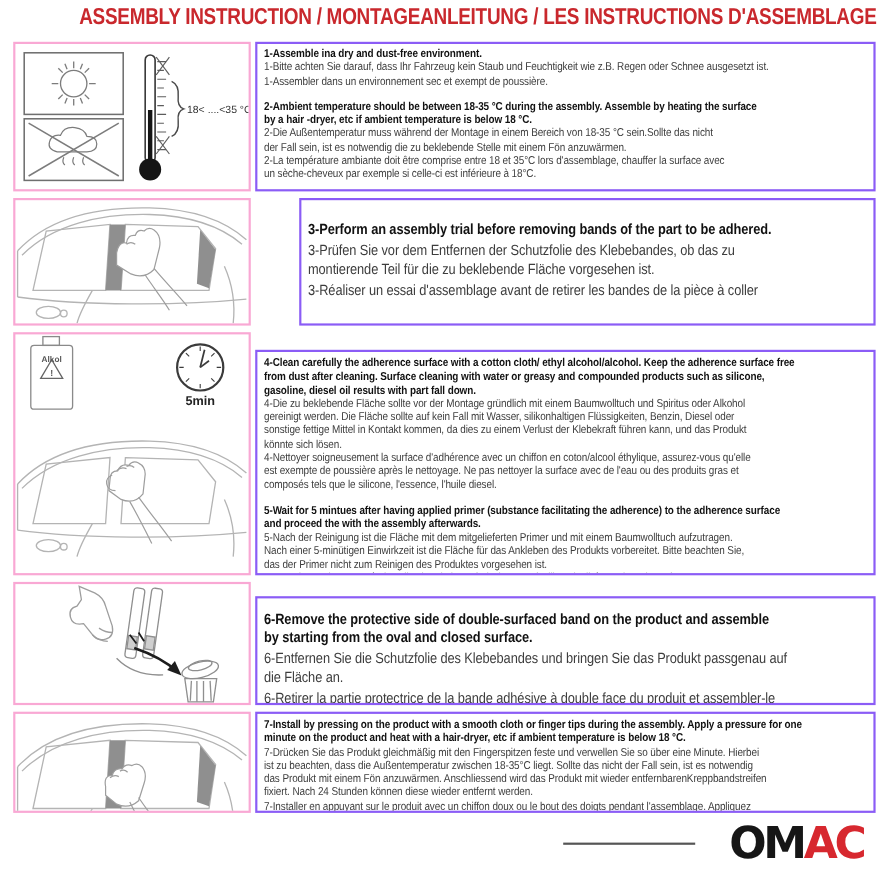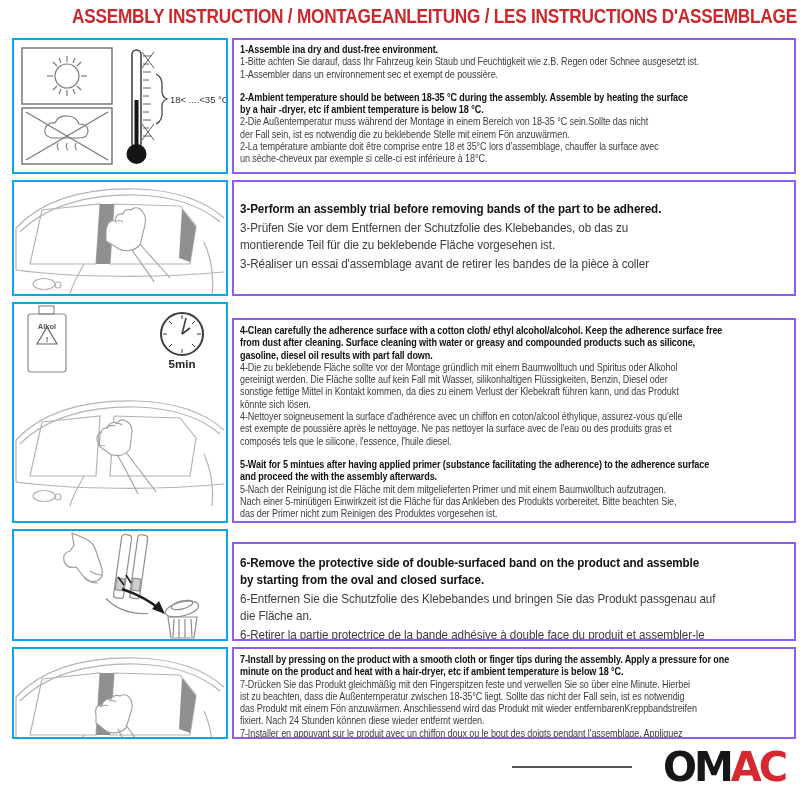--- a/index.html
+++ b/index.html
@@ -4,21 +4,21 @@
 <style>
   html,body{margin:0;padding:0;background:#ffffff;}
   .page{position:relative;width:800px;height:800px;background:#fff;overflow:hidden;
         font-family:"Liberation Sans",sans-serif;color:#222;}
   .title{position:absolute;top:4px;left:0;width:800px;text-align:center;
          font-size:21px;font-weight:bold;color:#c9282d;white-space:nowrap;
          transform:scaleX(0.82);transform-origin:50% 0;letter-spacing:-0.3px;}
   .tbl{position:absolute;top:38px;left:12px;width:784px;display:flex;flex-direction:column;}
   .row{display:flex;align-items:stretch;margin-top:6px;}
   .row:first-child{margin-top:0;}
-  .cell-l{width:216px;flex:0 0 216px;border:2px solid #0ea5e9;background:#fff;margin-right:4px;
+  .cell-l{width:216px;flex:0 0 216px;border:2px solid #f9a8d4;background:#fff;margin-right:4px;
           box-sizing:border-box;overflow:hidden;}
   .cell-r{flex:1;border:2px solid #8b5cf6;background:#fff;box-sizing:border-box;
           padding:4px 0 0 6px;overflow:hidden;}
   .squeeze{width:115%;transform:scaleX(0.87);transform-origin:0 0;}
   .para{white-space:pre-line;font-size:10.4px;line-height:12.3px;color:#3d3d3d;
         letter-spacing:-0.1px;margin:0;}
   .para.en{font-weight:bold;color:#111;}
   .para.gap-top{margin-top:11px;}
   .big .para{font-size:13.4px;line-height:17px;color:#3d3d3d;margin-bottom:2px;}
   .big .para.en{color:#111;}
@@ -110,21 +110,21 @@
           <p class="para en gap-top">2-Ambient temperature should be between 18-35 °C  during the assembly. Assemble by heating the surface
 by a hair -dryer, etc if ambient temperature is below 18 °C.</p>
           <p class="para">2-Die Außentemperatur muss während der Montage in einem Bereich von 18-35 °C  sein.Sollte das nicht
 der Fall sein, ist es notwendig die zu beklebende Stelle mit einem Fön anzuwärmen.</p>
           <p class="para">2-La température ambiante doit être comprise entre 18 et 35°C lors d'assemblage, chauffer la surface avec
 un sèche-cheveux par exemple si celle-ci est inférieure à 18°C.</p>
         </div>
       </div>
     </div>
 
-    <div class="row" style="height:116px;">
+    <div class="row" style="height:116px;gap:40px;">
       <div class="cell-l">
         <svg width="212" height="112" viewBox="0 0 212 112">
           <g stroke="#b4b4b4" stroke-width="1.2" fill="none">
             <path d="M2,46 C30,16 75,6 122,7 C160,8 190,18 210,36"></path>
             <path d="M6,50 C34,22 78,12 122,13 C158,14 186,23 206,40"></path>
             <path d="M16,82 L28,28 L86,22 L82,82 Z"></path>
             <path d="M100,22 L166,24 L182,44 L176,82 L96,82 Z"></path>
             <path d="M2,88 C60,96 150,96 210,90"></path>
             <path d="M2,46 L2,88"></path>
             <path d="M70,82 C62,96 58,104 56,112"></path>

